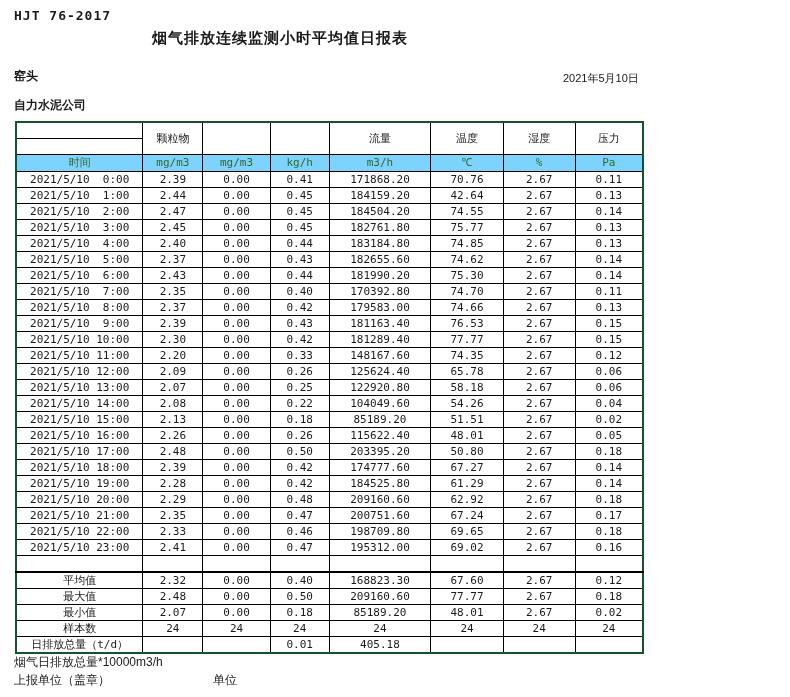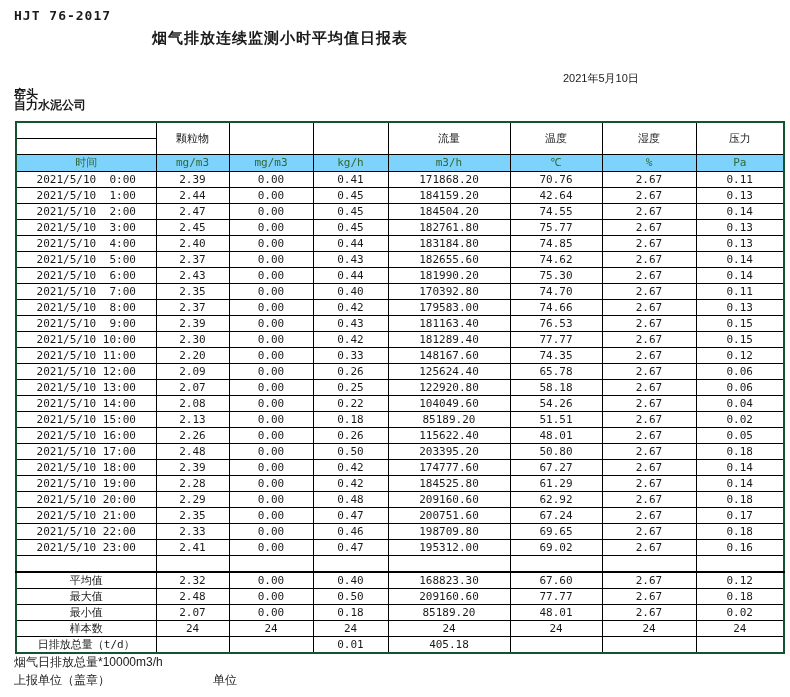--- a/index.html
+++ b/index.html
@@ -1,25 +1,25 @@
 <!DOCTYPE html>
 <html><head>
 <meta charset="utf-8">
 <style>
   html,body{margin:0;padding:0;background:#ffffff;}
   .page{
-    position:relative;width:790px;height:697px;background:#ffffff;overflow:hidden;
+    position:relative;width:644px;height:697px;background:#ffffff;overflow:hidden;
     font-family:"DejaVu Sans Mono","Liberation Mono",monospace;
     color:#1a1a1a;
   }
   .std-code{position:absolute;left:14px;top:8px;font-size:13px;font-weight:bold;letter-spacing:1px;}
   .doc-title{position:absolute;left:152px;top:29px;font-size:15px;font-weight:bold;letter-spacing:1px;font-family:"Liberation Sans","DejaVu Sans",sans-serif;}
   .company{position:absolute;left:14px;top:68px;font-size:12px;font-weight:bold;font-family:"Liberation Sans","DejaVu Sans",sans-serif;margin-top:29px;}
   .report-date{position:absolute;left:563px;top:71px;font-size:11px;font-family:"Liberation Sans","DejaVu Sans",sans-serif;}
-  .location{position:absolute;left:14px;top:86px;font-size:12px;font-weight:bold;font-family:"Liberation Sans","DejaVu Sans",sans-serif;text-align:right;}
+  .location{position:absolute;left:14px;top:68px;font-size:12px;font-weight:bold;font-family:"Liberation Sans","DejaVu Sans",sans-serif;text-align:right;}
 
   table.report{
     position:absolute;left:15px;top:121px;
     border-collapse:collapse;table-layout:fixed;
     border:2px solid #14532d;
   }
   table.report td{
     border:1px solid #000;
     font-size:11px;line-height:15px;height:15px;
     text-align:center;padding:0;overflow:hidden;

